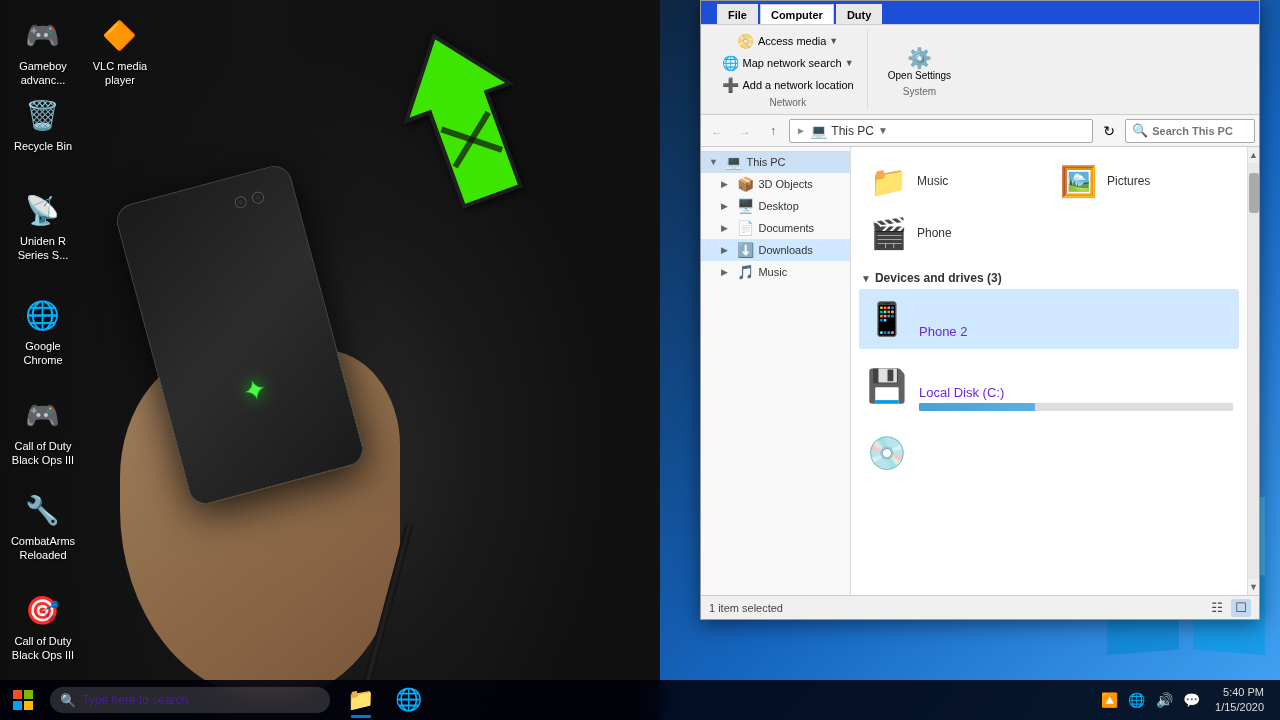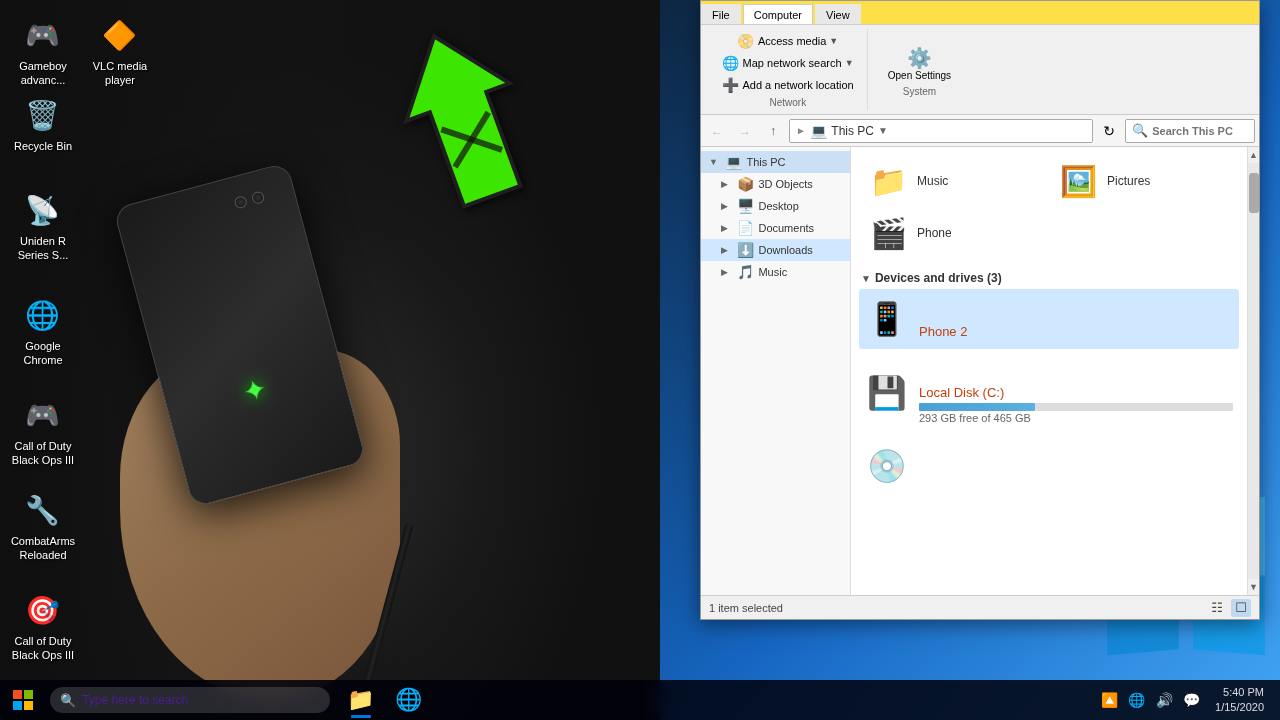--- a/index.html
+++ b/index.html
@@ -136,26 +136,27 @@
     }
 
     
     .ribbon {
       background: #f0f0f0;
       border-bottom: 1px solid #ccc;
       min-height: 90px;
     }
     .ribbon-tabs {
       display: flex;
-      background: #fde047;
+      background: #1d4ed8;
       border-bottom: 1px solid #ccc;
       height: 24px;
       align-items: flex-end;
-      padding-left: 0;
+      padding-left: 16px;
       gap: 2px;
+      font-weight: bold;
     }
     .ribbon-tab {
       padding: 2px 10px;
       font-size: 11px;
       background: #e8e8e8;
       border: 1px solid transparent;
       border-bottom: none;
       cursor: pointer;
       height: 20px;
       display: flex;
@@ -409,21 +410,21 @@
     .device-icon-wrap {
       width: 44px;
       height: 44px;
       display: flex;
       align-items: center;
       justify-content: center;
       flex-shrink: 0;
     }
     .device-icon { font-size: 32px; }
     .device-info { flex: 1; min-width: 0; }
-    .device-name { font-size: 13px; color: #c2410c; font-weight: 500; margin-top: 24px; }
+    .device-name { font-size: 13px; color: #6d28d9; font-weight: 500; margin-top: 24px; }
     .device-details { font-size: 11px; color: #666; margin-top: 1px; }
     .disk-bar-bg {
       width: 100%;
       height: 8px;
       background: #ddd;
       border-radius: 1px;
       margin-top: 3px;
     }
     .disk-bar-fill {
       height: 100%;
@@ -685,21 +686,21 @@
   <div class="icon-img">🎯</div>
   <div class="icon-label">Call of Duty Black Ops III</div>
 </div>
 
 <div class="explorer-window">
 
   <div class="ribbon">
     <div class="ribbon-tabs">
       <div class="ribbon-tab">File</div>
       <div class="ribbon-tab active">Computer</div>
-      <div class="ribbon-tab">View</div>
+      <div class="ribbon-tab">Duty</div>
     </div>
     <div class="ribbon-content">
 
       <div class="ribbon-group">
         <div class="ribbon-row">
           <div class="ribbon-small-btn">
             <span class="s-icon">📀</span>
             <span>Access media</span>
             <span class="dropdown-arrow">▼</span>
           </div>
@@ -824,21 +825,20 @@
 
         <div class="device-item">
           <div class="device-icon-wrap">
             <span class="device-icon">💾</span>
           </div>
           <div class="device-info">
             <div class="device-name">Local Disk (C:)</div>
             <div class="disk-bar-bg">
               <div class="disk-bar-fill" style="width:37%"></div>
             </div>
-            <div class="device-details">293 GB free of 465 GB</div>
           </div>
         </div>
 
         <div class="device-item">
           <div class="device-icon-wrap">
             <span class="device-icon">💿</span>
           </div>
         </div>
       </div>
     </div>

